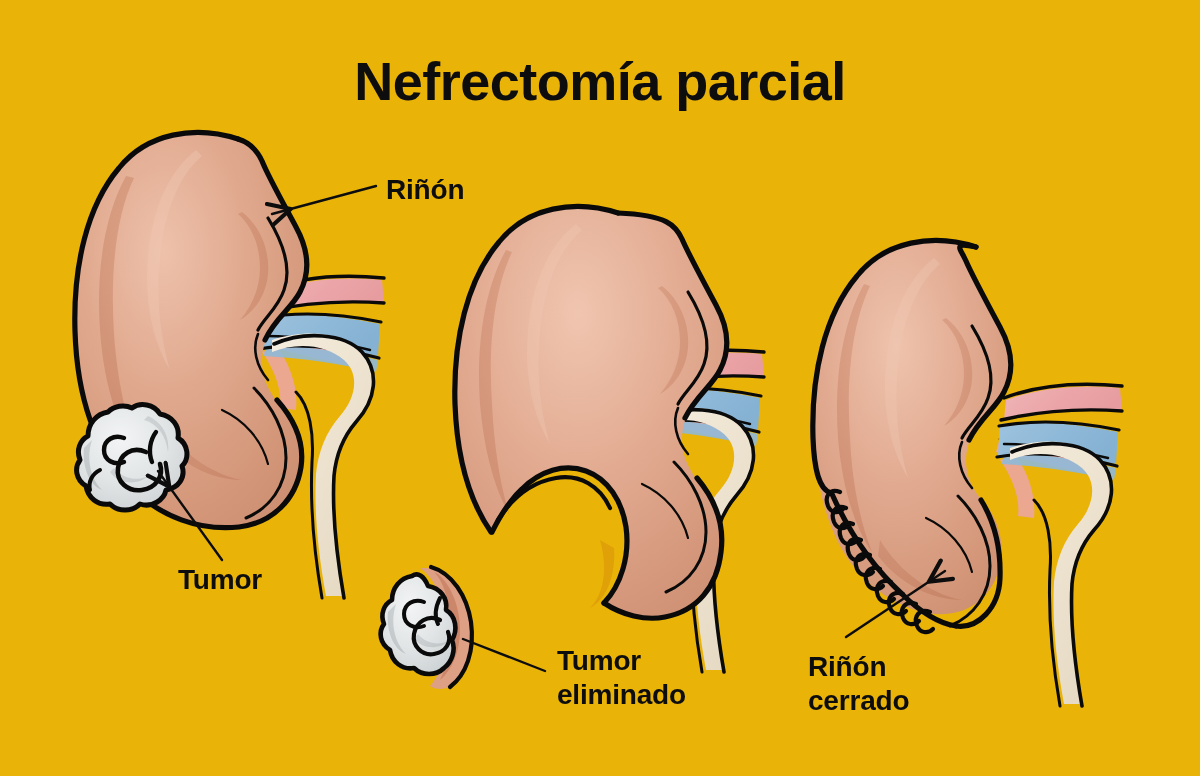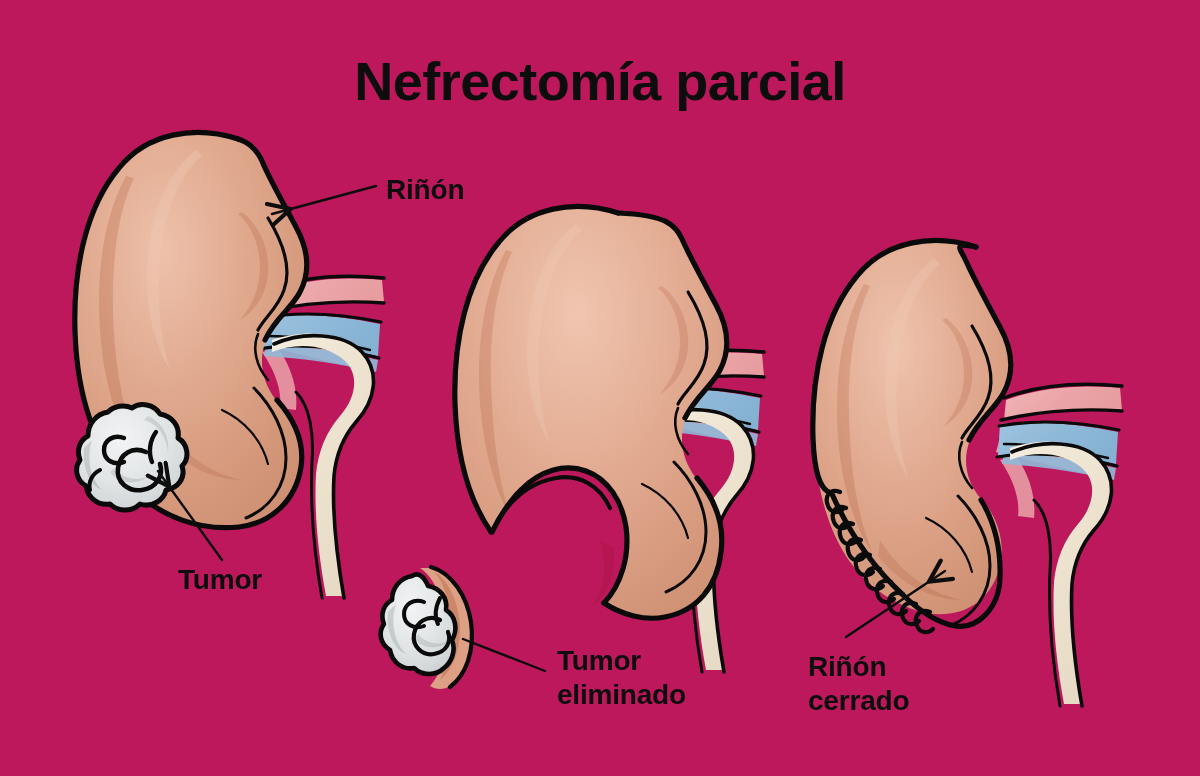--- a/index.html
+++ b/index.html
@@ -15,21 +15,21 @@
     overflow: hidden;
     font-family: "Liberation Sans", sans-serif;
     -webkit-font-smoothing: antialiased;
   }
 
   #stage {
     position: absolute;
     inset: 0;
     width: 1200px;
     height: 776px;
-    background: #be185d;
+    background: #eab308;
   }
 
   #figure-svg {
     position: absolute;
     top: 0;
     left: 0;
     width: 1200px;
     height: 776px;
     display: block;
   }

